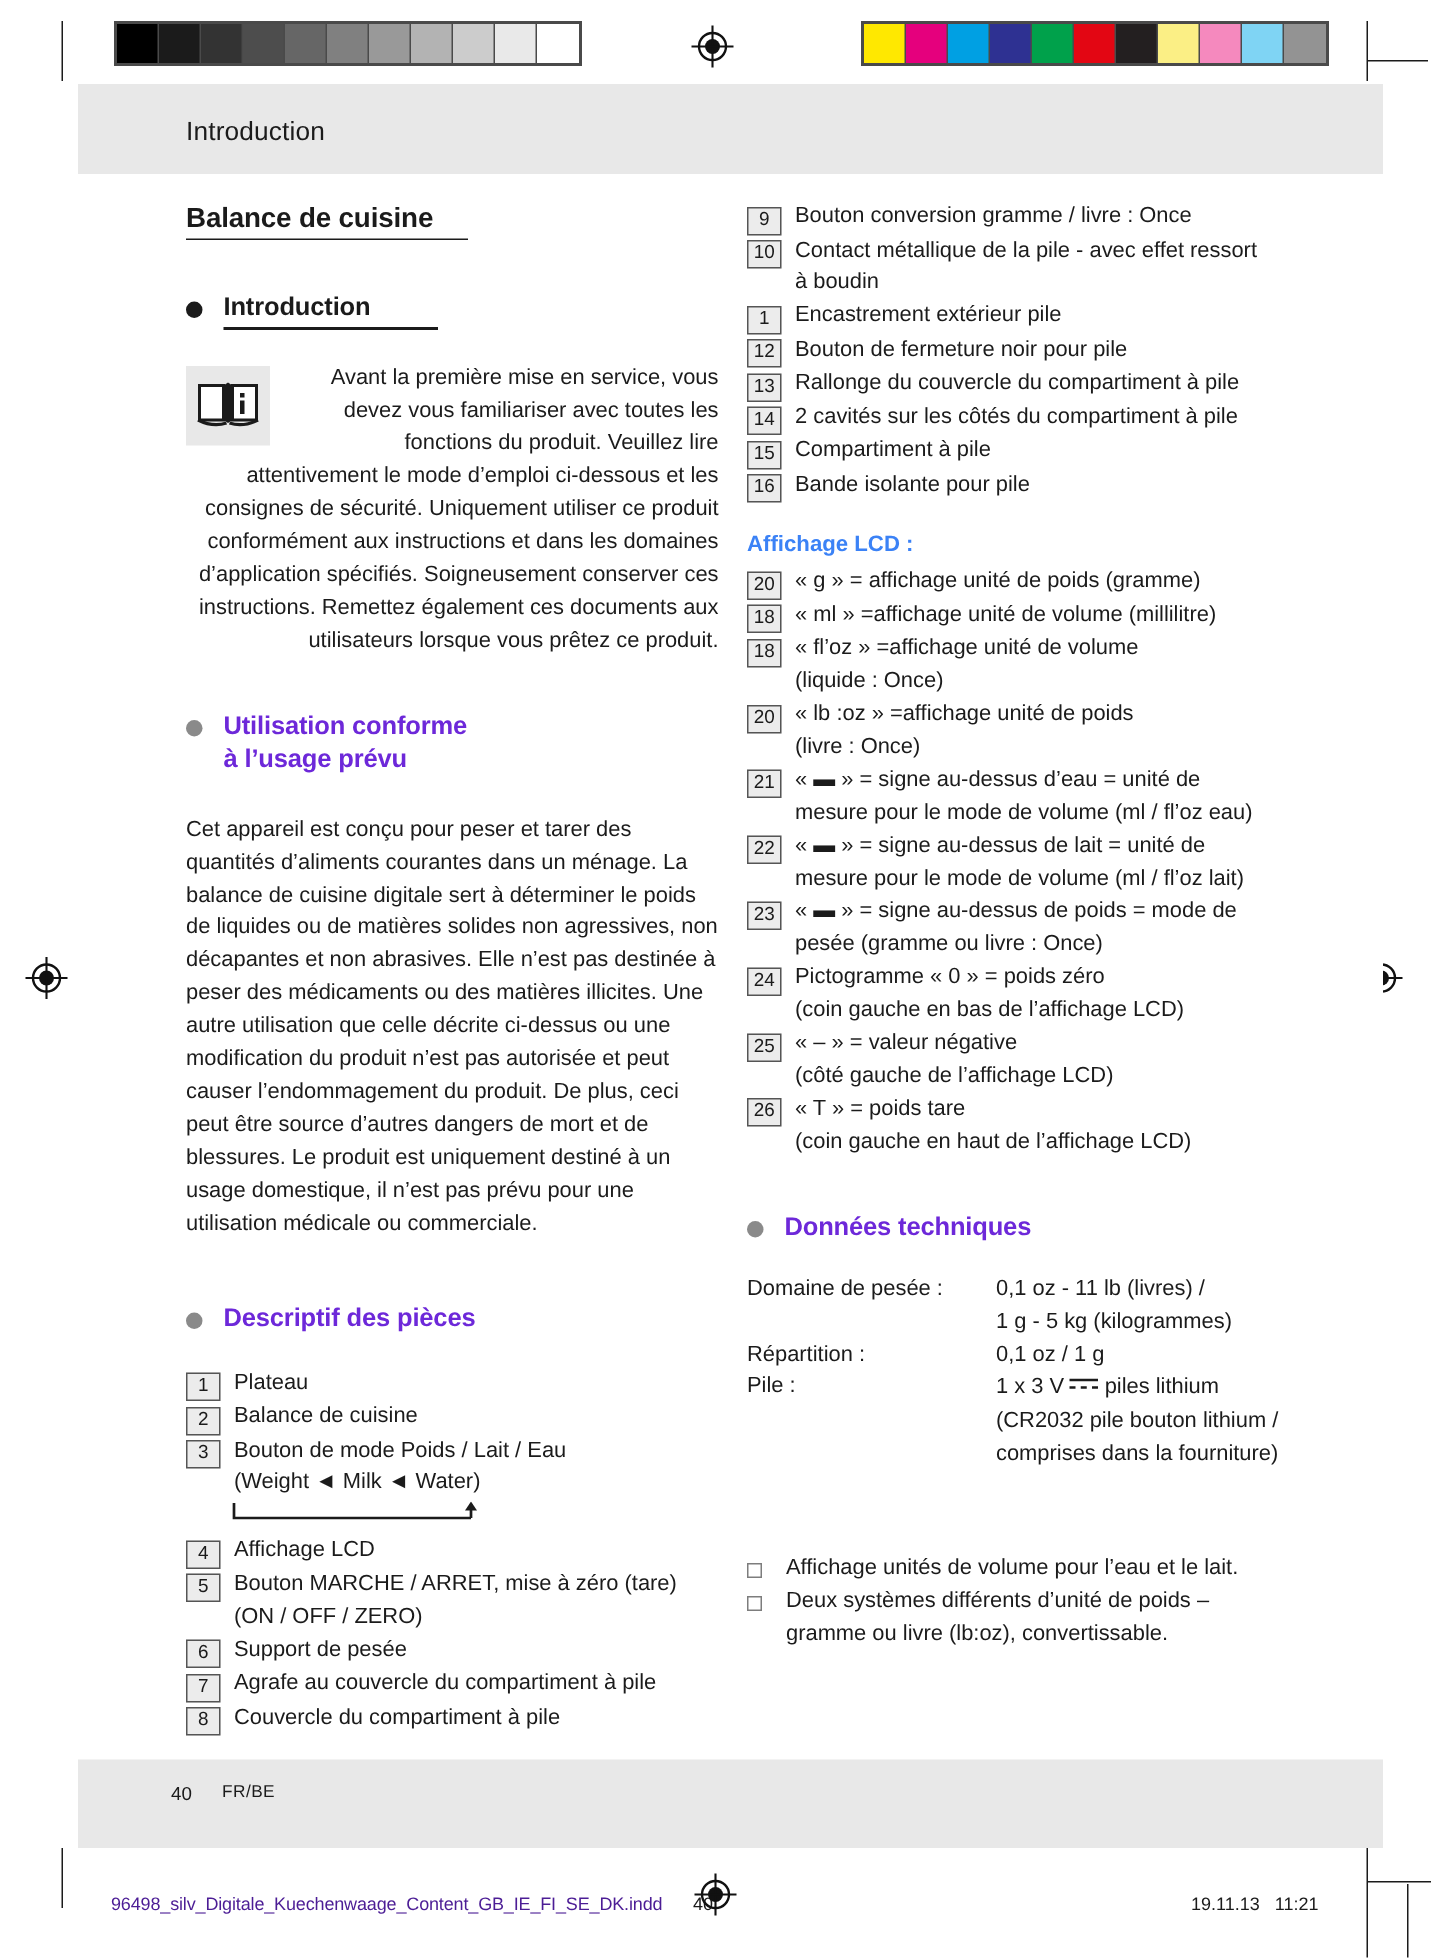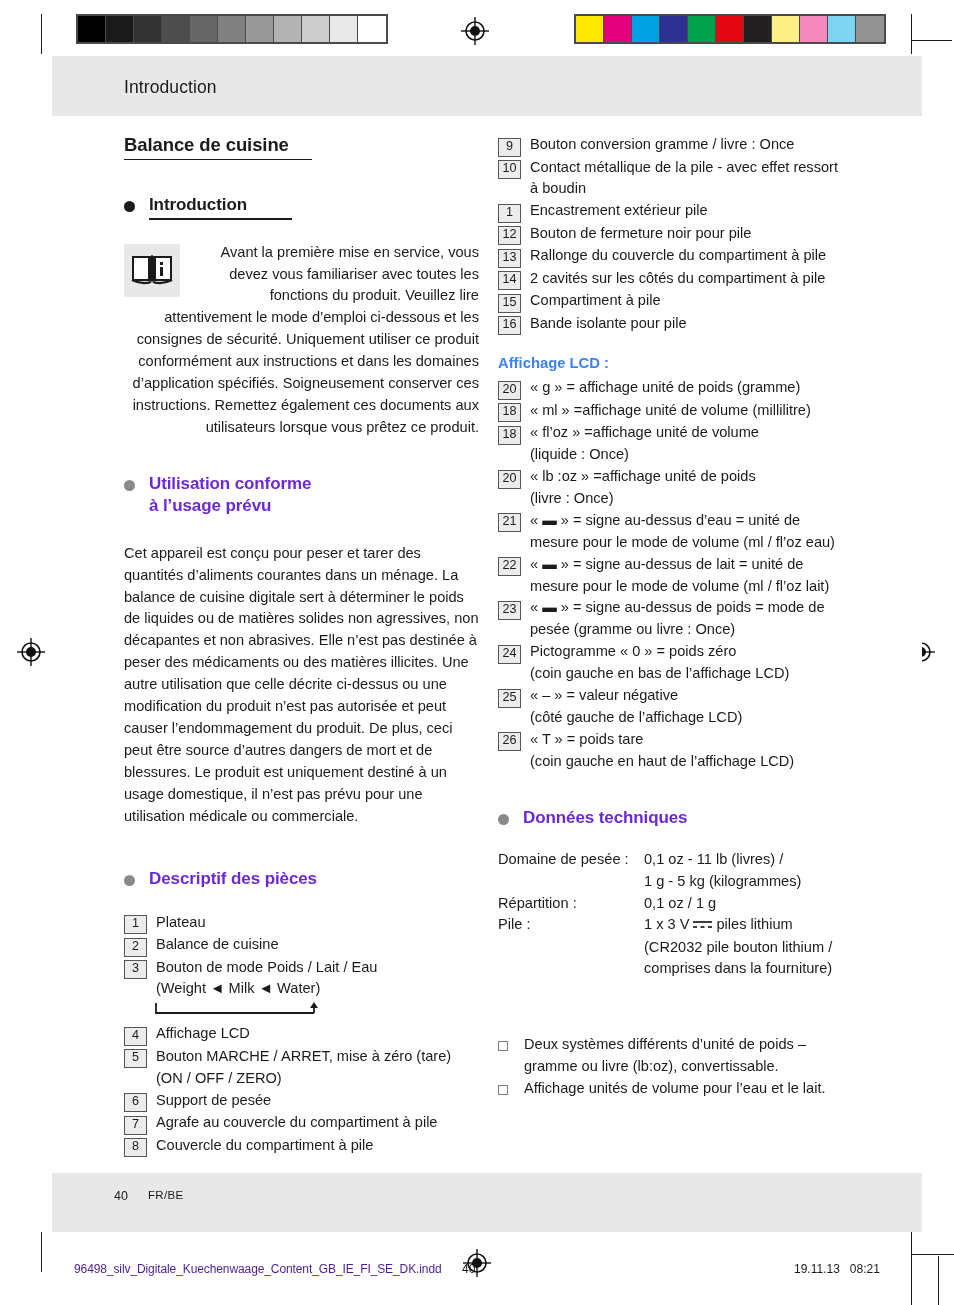--- a/index.html
+++ b/index.html
@@ -226,21 +226,21 @@
   
   .sub-head {
     font-size: 14.8px;
     font-weight: bold;
     margin: 18px 0 2px 0;
     color: #3b82f6;
   }
 
   
   .tech-table { margin-top: 20px; }
-  .tech-row { display: flex; }
+  .tech-row { display: flex; gap: 20px; }
   .tech-key { width: 146px; flex: 0 0 auto; }
   .tech-val { flex: 1 1 auto; }
   .dc-symbol {
     display: inline-block;
     width: 21px;
     vertical-align: middle;
     margin: 0 3px;
   }
 
   
@@ -562,40 +562,40 @@
           <span class="tech-val">comprises dans la fourniture)</span>
         </div>
       </div>
 
     <div class="gap-34"></div>
 
 
     <div class="sq-list" id="fn-list">
         <div class="sq-item">
           <span class="sq-box"></span>
-          <span>Deux systèmes différents d’unité de poids –<br>gramme ou livre (lb:oz), convertissable.</span>
+          <span>Affichage unités de volume pour l’eau et le lait.</span>
         </div>
         <div class="sq-item">
           <span class="sq-box"></span>
-          <span>Affichage unités de volume pour l’eau et le lait.</span>
+          <span>Deux systèmes différents d’unité de poids –<br>gramme ou livre (lb:oz), convertissable.</span>
         </div>
       </div>
 
   </div>
 
   <div class="footer-band">
     <span class="footer-pageno">40</span>
     <span class="footer-lang">FR/BE</span>
   </div>
 
 </div>
 
 <span class="imprint">96498_silv_Digitale_Kuechenwaage_Content_GB_IE_FI_SE_DK.indd</span>
 <span class="imprint-page">40</span>
-<span class="imprint-date"><span>19.11.13</span>&nbsp;&nbsp;&nbsp;<span>08:21</span></span>
+<span class="imprint-date"><span>19.11.13</span>&nbsp;&nbsp;&nbsp;<span>11:21</span></span>
 <div class="reg-mark" style="position:absolute; left:462px; top:1248px;">
   <svg width="30" height="30" viewBox="0 0 30 30">
     <circle cx="15" cy="15" r="9" fill="none" stroke="#111" stroke-width="1.6"></circle>
     <circle cx="15" cy="15" r="5" fill="#111"></circle>
     <line x1="15" y1="1" x2="15" y2="29" stroke="#111" stroke-width="1.4"></line>
     <line x1="1" y1="15" x2="29" y2="15" stroke="#111" stroke-width="1.4"></line>
   </svg>
 </div>
 
 </body></html>

